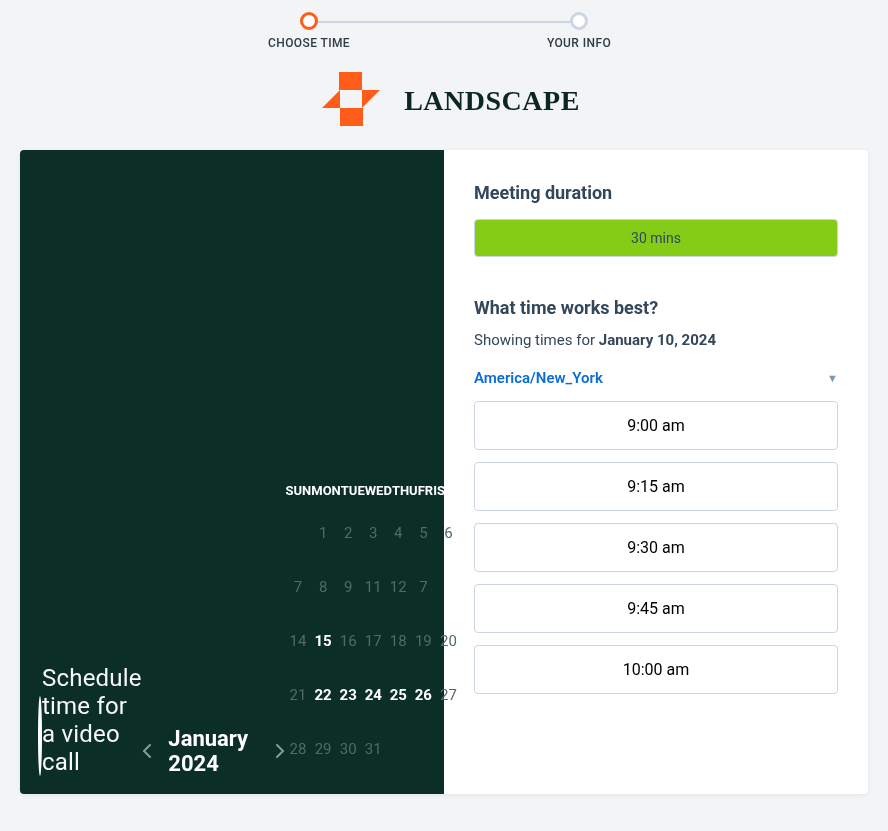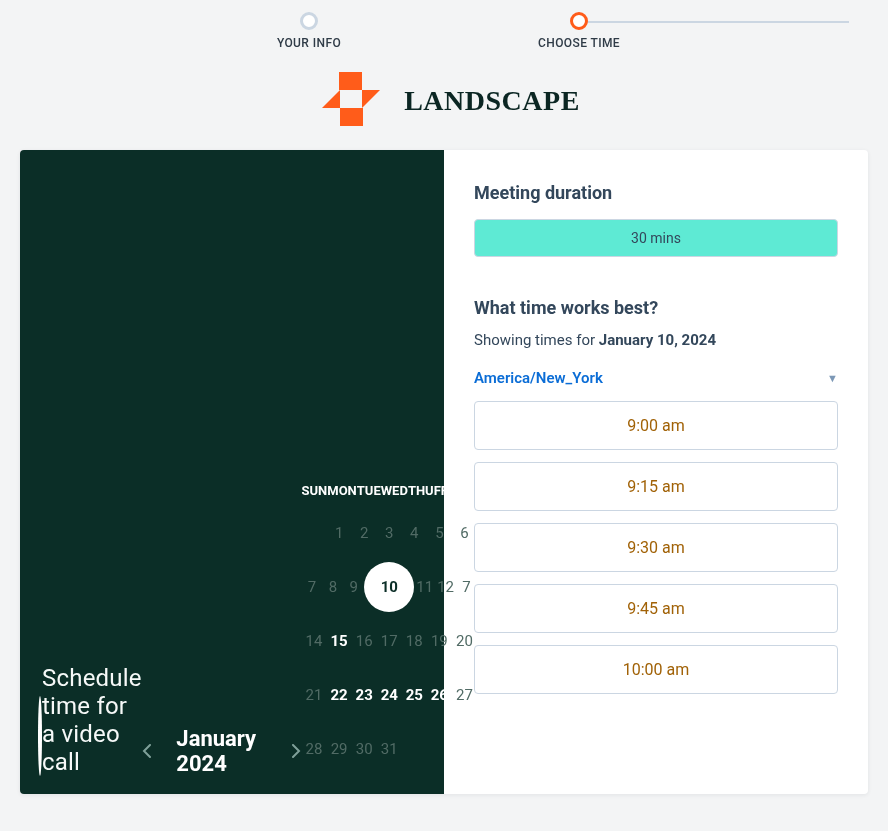--- a/index.html
+++ b/index.html
@@ -107,21 +107,21 @@
     .schedule-heading {
       font-size: 24px;
       font-weight: 400;
       margin-top: 26px;
       letter-spacing: .2px;
       color: #f6f9f8;
     }
     .month-nav {
       display: flex;
       align-items: center;
-      gap: 24px;
+      gap: 16px;
       margin-top: 14px;
     }
     .chev { color: #7fa099; width:16px; display:flex; cursor:pointer; }
     .month-label { font-size: 22px; font-weight: 700; }
 
     .cal {
       margin-top: 24px;
       width: 100%;
     }
     .cal-row {
@@ -150,21 +150,21 @@
     }
 
     
     .section-title {
       font-size: 18px;
       font-weight: 700;
       color: #33475b;
     }
     .duration-pill {
       margin-top: 16px;
-      background: #5eead4;
+      background: #84cc16;
       border: 1px solid #cbd6e2;
       border-radius: 4px;
       text-align: center;
       padding: 10px 0;
       font-size: 14px;
       color: #33475b;
     }
     .prompt-title {
       font-size: 18px;
       font-weight: 700;
@@ -193,37 +193,37 @@
       display: flex;
       flex-direction: column;
       gap: 12px;
     }
     .slot {
       border: 1px solid #cbd6e2;
       border-radius: 4px;
       text-align: center;
       padding: 14px 0;
       font-size: 16px;
-      color: #a16207;
+      color: #000000;
       cursor: pointer;
       background:#fff;
     }
   </style>
 </head>
 <body>
 
 <div class="stepper">
-  <div class="step">
-    <div class="step-circle"></div>
-    <div class="step-label">YOUR INFO</div>
-  </div>
   <div class="step">
     <div class="step-circle active"></div>
     <div class="step-line"></div>
     <div class="step-label">CHOOSE TIME</div>
+  </div>
+  <div class="step">
+    <div class="step-circle"></div>
+    <div class="step-label">YOUR INFO</div>
   </div>
 </div>
 
 <div class="logo-wrap">
   <span>
     <svg width="86" height="66" viewBox="0 0 86 66">
       <g fill="#ff5c1a">
         <polygon points="31,6 54,6 54,24 72,24 54,42 54,24 31,24"></polygon>
         <polygon points="14,42 32,24 32,42 55,42 55,60 32,60 32,42"></polygon>
       </g>
@@ -271,23 +271,20 @@
             <div class="cal-cell dim">2</div>
             <div class="cal-cell dim">3</div>
             <div class="cal-cell dim">4</div>
             <div class="cal-cell dim">5</div>
             <div class="cal-cell dim">6</div>
           </div>
           <div class="cal-row">
             <div class="cal-cell dim">7</div>
             <div class="cal-cell dim">8</div>
             <div class="cal-cell dim">9</div>
-            <div class="cal-cell sel">
-              <span>10</span>
-            </div>
             <div class="cal-cell dim">11</div>
             <div class="cal-cell dim">12</div>
             <div class="cal-cell dim">7</div>
           </div>
           <div class="cal-row">
             <div class="cal-cell dim">14</div>
             <div class="cal-cell avail">15</div>
             <div class="cal-cell dim">16</div>
             <div class="cal-cell dim">17</div>
             <div class="cal-cell dim">18</div>

